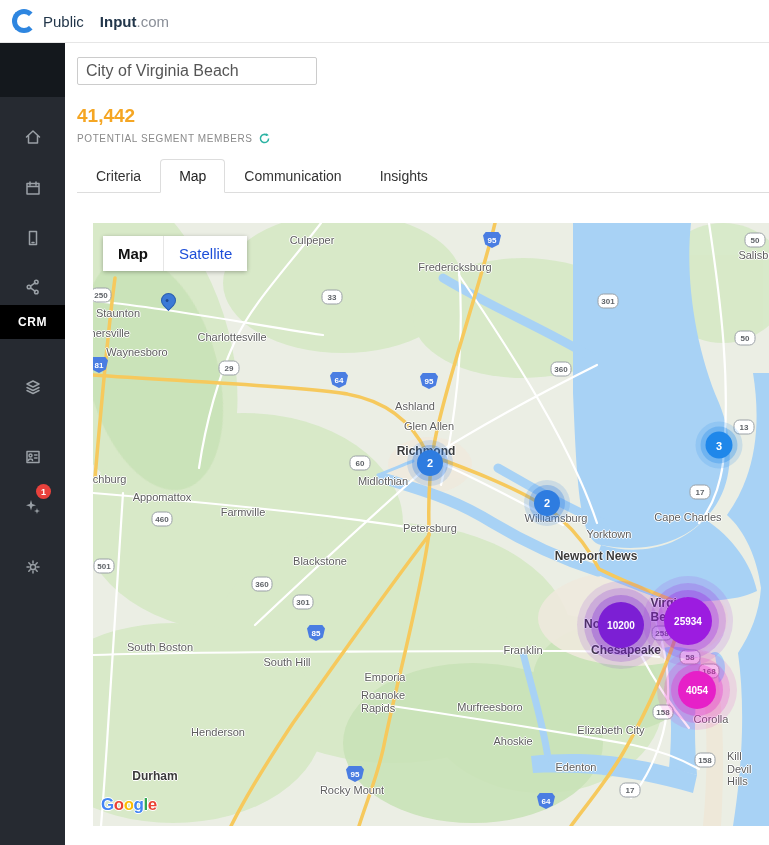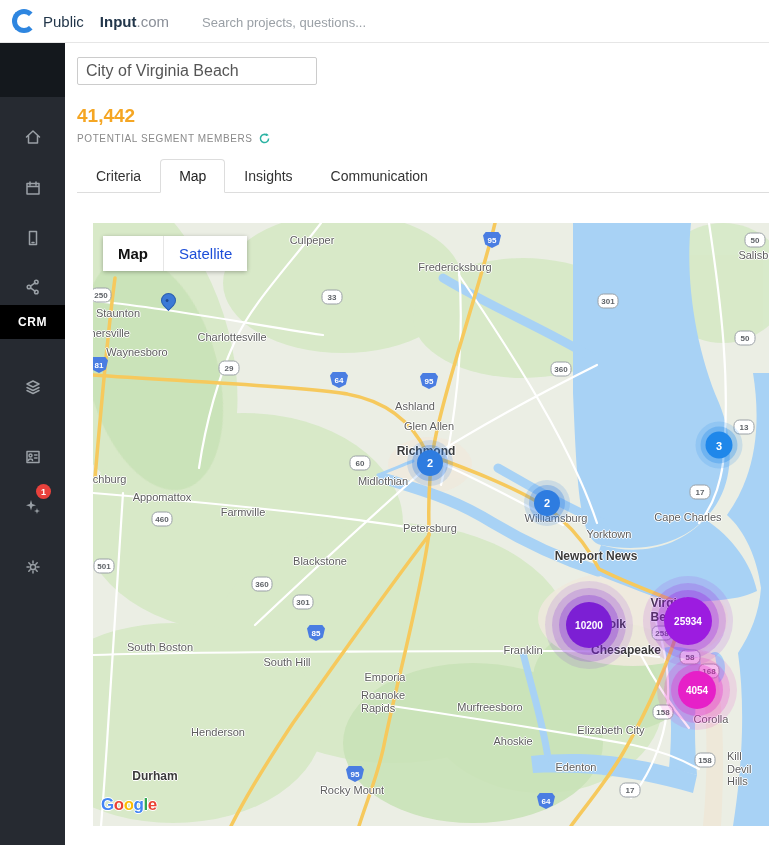--- a/index.html
+++ b/index.html
@@ -81,21 +81,20 @@
 </head>
 <body>
 
 <div id="app">
 
   <header class="top-header">
     <div class="logo">
       <span class="logo-mark"></span>
       <span class="logo-text"><span class="lg1">Public</span><span class="lg2">Input</span><span class="lg3">.com</span></span>
     </div>
-    <input class="global-search" placeholder="Search projects, questions..." style="">
   </header>
 
   <nav class="sidebar">
     <div class="sidebar-top"></div>
     <div id="sidebar-items">
         <div class="side-item" style="top: 78px;">
           <svg width="18" height="18" viewBox="0 0 18 18" fill="none" stroke="#9aa0a6" stroke-width="1.5" stroke-linecap="round" stroke-linejoin="round">
             <path d="M2.5 9 L9 3 L15.5 9 M4.5 7.5 V15 H13.5 V7.5"></path>
           </svg>
         </div>
@@ -153,22 +152,22 @@
         <svg width="13" height="13" viewBox="0 0 13 13">
           <path d="M10.6 6.5 A4.1 4.1 0 1 1 9.2 3.4" fill="none" stroke="#2bb3a3" stroke-width="1.5"></path>
           <path d="M8.4 1.2 L10.8 3.2 L7.9 4.1 Z" fill="#2bb3a3"></path>
         </svg>
       </span>
     </div>
 
     <div class="tabs" id="tabs">
         <div class="tab">Criteria</div>
         <div class="tab active">Map</div>
+        <div class="tab">Communication</div>
         <div class="tab">Insights</div>
-        <div class="tab">Communication</div>
       </div>
 
     <div class="map" id="map">
       <svg class="map-bg" width="676" height="603" viewBox="0 0 676 603">
         <rect x="0" y="0" width="676" height="603" fill="#ebeee4"></rect>
 
         <g fill="#d6e9c6" opacity="0.9">
           <ellipse cx="40" cy="120" rx="95" ry="170" transform="rotate(-18 40 120)"></ellipse>
           <ellipse cx="250" cy="60" rx="120" ry="70"></ellipse>
           <ellipse cx="430" cy="95" rx="110" ry="60"></ellipse>
@@ -310,18 +309,18 @@
         <div class="shield us" style="left: 597px; top: 434px;">58</div>
         <div class="shield us" style="left: 616px; top: 448px;">168</div>
         <div class="shield us" style="left: 570px; top: 489px;">158</div>
         <div class="shield us" style="left: 612px; top: 537px;">158</div>
         <div class="shield int" style="left: 262px; top: 551px;">95</div>
         <div class="shield us" style="left: 537px; top: 567px;">17</div>
         <div class="shield int" style="left: 453px; top: 578px;">64</div>
         <div class="cluster" style="left: 337px; top: 240px; width: 26px; height: 26px; background: rgb(46, 124, 224); font-size: 11px; box-shadow: rgba(46, 124, 224, 0.3) 0px 0px 0px 5px, rgba(46, 124, 224, 0.16) 0px 0px 0px 10px;">2</div>
         <div class="cluster" style="left: 454px; top: 280px; width: 26px; height: 26px; background: rgb(46, 124, 224); font-size: 11px; box-shadow: rgba(46, 124, 224, 0.3) 0px 0px 0px 5px, rgba(46, 124, 224, 0.16) 0px 0px 0px 10px;">2</div>
         <div class="cluster" style="left: 626px; top: 222px; width: 27px; height: 27px; background: rgb(31, 135, 234); font-size: 11px; box-shadow: rgba(31, 135, 234, 0.3) 0px 0px 0px 5px, rgba(31, 135, 234, 0.16) 0px 0px 0px 10px;">3</div>
-        <div class="cluster" style="left: 496px; top: 402px; width: 46px; height: 46px; background: rgb(124, 31, 212); font-size: 10px; box-shadow: rgba(124, 31, 212, 0.3) 0px 0px 0px 7px, rgba(124, 31, 212, 0.2) 0px 0px 0px 14px, rgba(124, 31, 212, 0.12) 0px 0px 0px 21px; text-align: right;">10200</div>
+        <div class="cluster" style="left: 528px; top: 402px; width: 46px; height: 46px; background: rgb(124, 31, 212); font-size: 10px; box-shadow: rgba(124, 31, 212, 0.3) 0px 0px 0px 7px, rgba(124, 31, 212, 0.2) 0px 0px 0px 14px, rgba(124, 31, 212, 0.12) 0px 0px 0px 21px; text-align: right;">10200</div>
         <div class="cluster" style="left: 595px; top: 398px; width: 48px; height: 48px; background: rgb(156, 28, 224); font-size: 10px; box-shadow: rgba(156, 28, 224, 0.3) 0px 0px 0px 7px, rgba(156, 28, 224, 0.2) 0px 0px 0px 14px, rgba(156, 28, 224, 0.12) 0px 0px 0px 21px;">25934</div>
         <div class="cluster" style="left: 604px; top: 467px; width: 38px; height: 38px; background: rgb(230, 32, 200); font-size: 10px; box-shadow: rgba(230, 32, 200, 0.3) 0px 0px 0px 7px, rgba(230, 32, 200, 0.2) 0px 0px 0px 14px, rgba(230, 32, 200, 0.12) 0px 0px 0px 21px;">4054</div>
       </div>
   </main>
 </div>
 
 </body></html>

